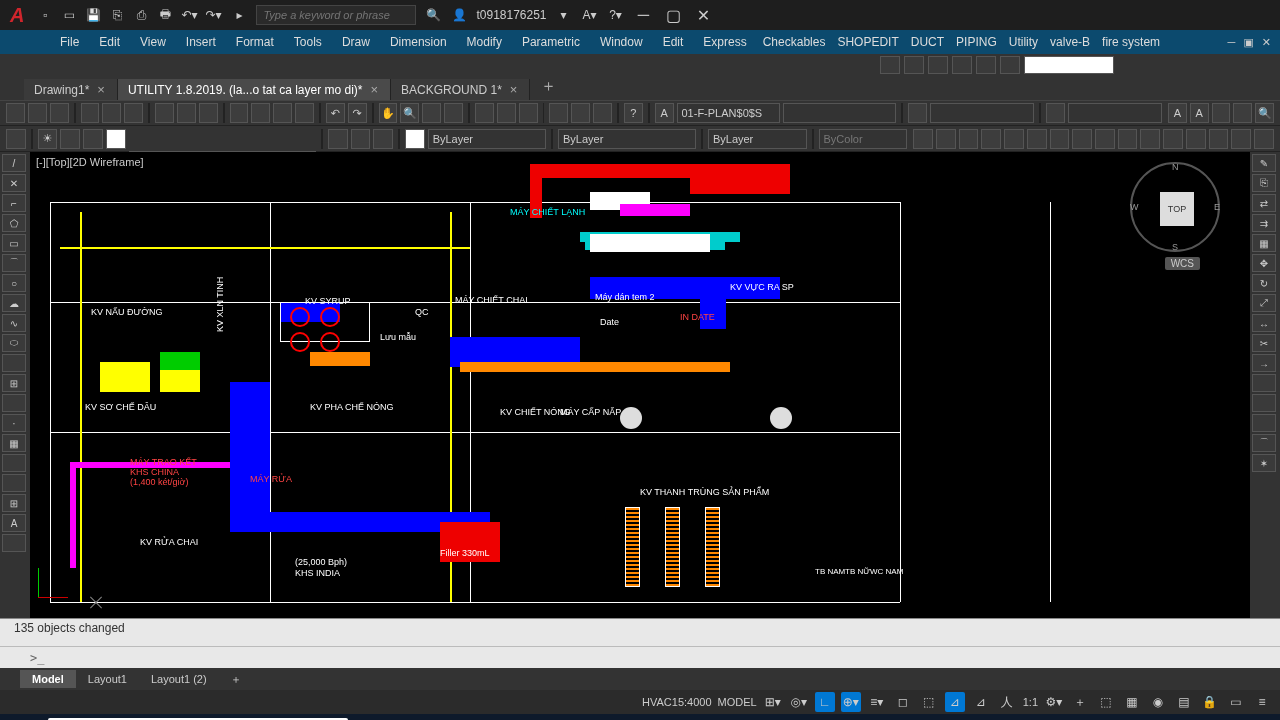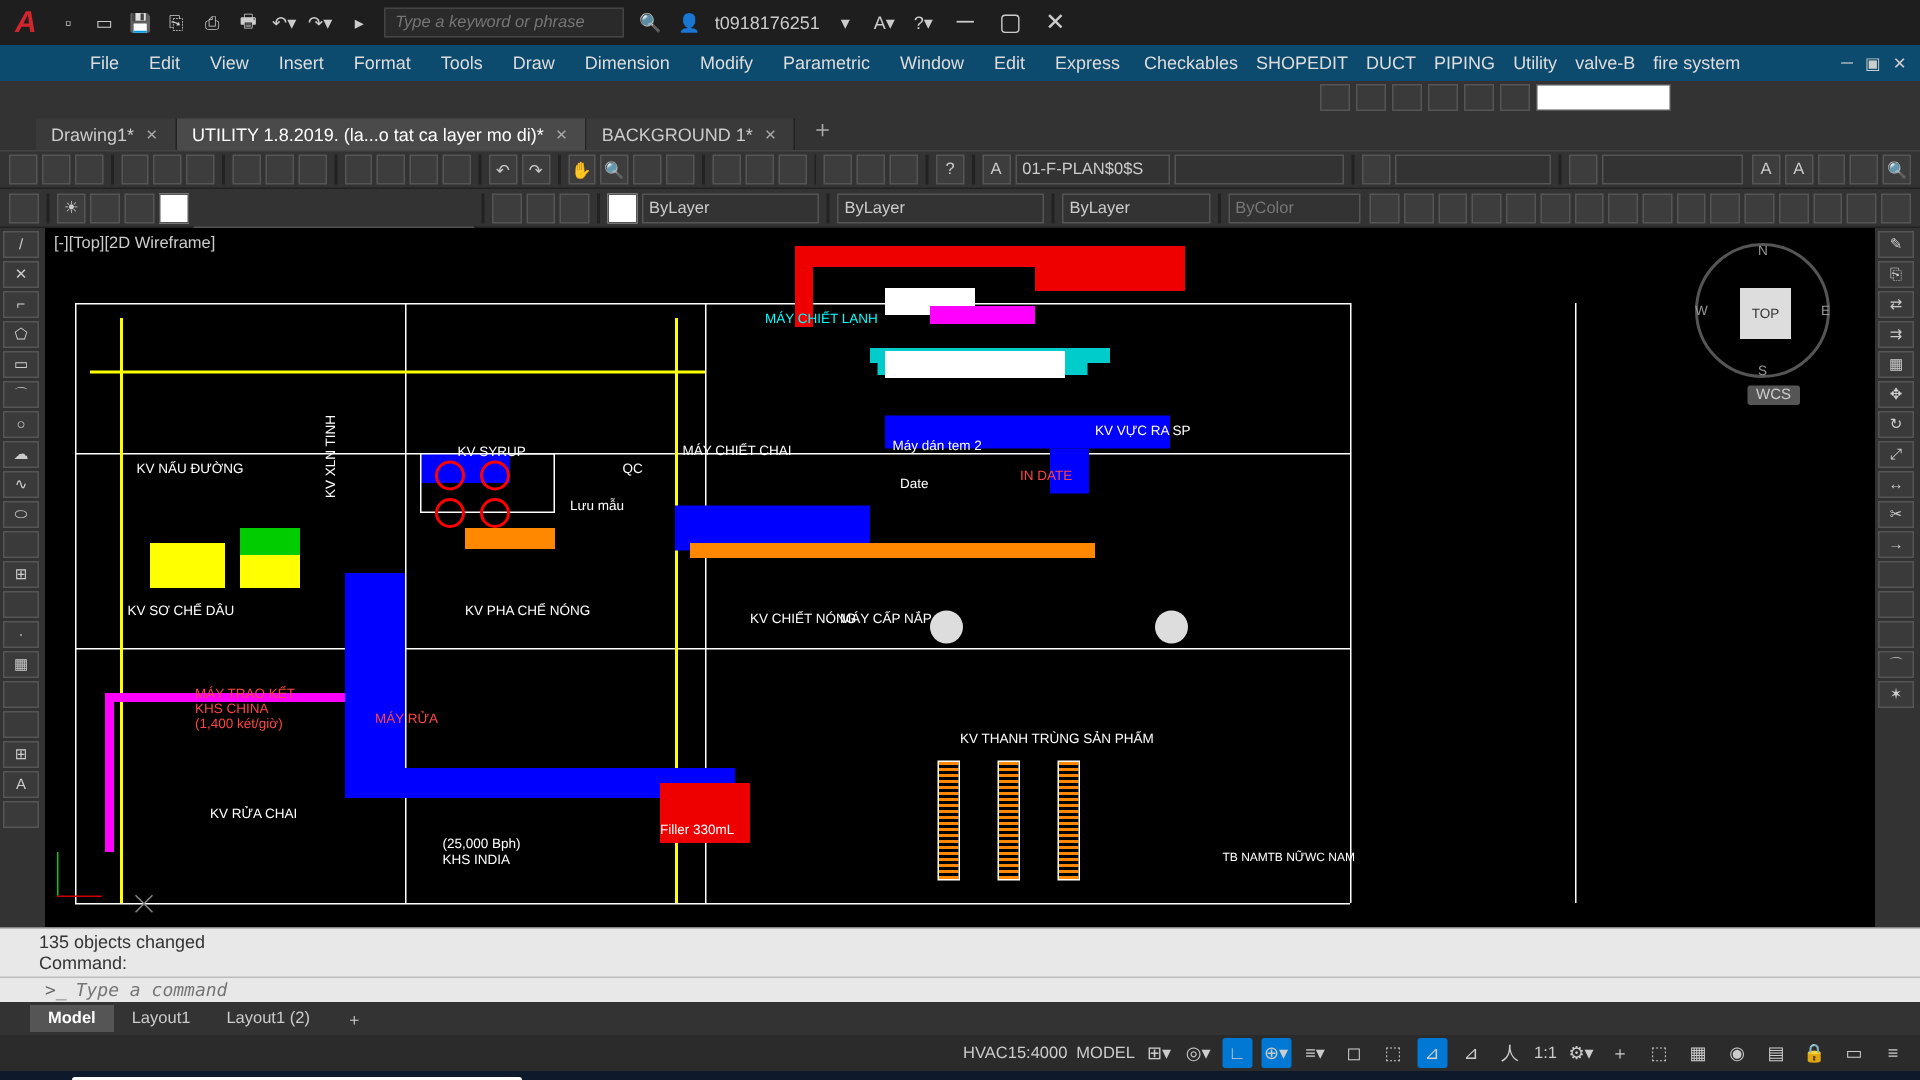--- a/index.html
+++ b/index.html
@@ -71,21 +71,21 @@
 
 
 .viewcube { position:absolute; top:10px; right:30px; width:90px; height:90px; }
 .vc-ring { width:90px; height:90px; border-radius:50%; border:2px solid #555; position:relative; }
 .vc-cube { position:absolute; top:28px; left:28px; width:34px; height:34px; background:#ddd; color:#333; font-size:9px; display:flex; align-items:center; justify-content:center; cursor:pointer; }
 .vc-lbl { position:absolute; color:#999; font-size:9px; }
 .wcs { position:absolute; top:105px; right:50px; background:#555; color:#ccc; font-size:10px; padding:1px 6px; border-radius:2px; }
 
 
 .cmd-area { height: 50px; background:#e8e8e8; border-top:1px solid #888; display:flex; flex-direction:column; }
-.cmd-hist { flex:1; padding:2px 26px; font-family: Consolas, monospace; font-size:12px; color:#333; }
+.cmd-hist { flex:1; padding:2px 14px; font-family: Consolas, monospace; font-size:12px; color:#333; }
 .cmd-line { height: 22px; border-top:1px solid #bbb; display:flex; align-items:center; padding:0 30px; }
 .cmd-line .prompt { font-family:Consolas,monospace; font-size:12px; color:#666; margin-right:6px; }
 .cmd-line input { flex:1; border:none; background:transparent; font-family:Consolas,monospace; font-size:12px; font-style:italic; color:#999; outline:none; }
 
 
 .model-tabs { height: 22px; background:#333; display:flex; align-items:center; padding-left:20px; }
 .mtab { padding:3px 12px; font-size:11px; color:#ccc; cursor:pointer; }
 .mtab.active { background:#555; color:#fff; font-weight:bold; }
 
 
@@ -432,25 +432,23 @@
     <div class="rt"></div>
     <div class="rt"></div>
     <div class="rt">⌒</div>
     <div class="rt">✶</div>
   </div>
 </div>
 
 <div class="cmd-area">
   <div class="cmd-hist">
     <div>135 objects changed</div>
-    <div>Command:</div>
   </div>
   <div class="cmd-line">
     <span class="prompt">&gt;_</span>
-    <input placeholder="Type a command" style="">
   </div>
 </div>
 
 <div class="model-tabs">
   <div class="mtab active">Model</div>
   <div class="mtab">Layout1</div>
   <div class="mtab">Layout1 (2)</div>
   <div class="mtab">＋</div>
 </div>
 

